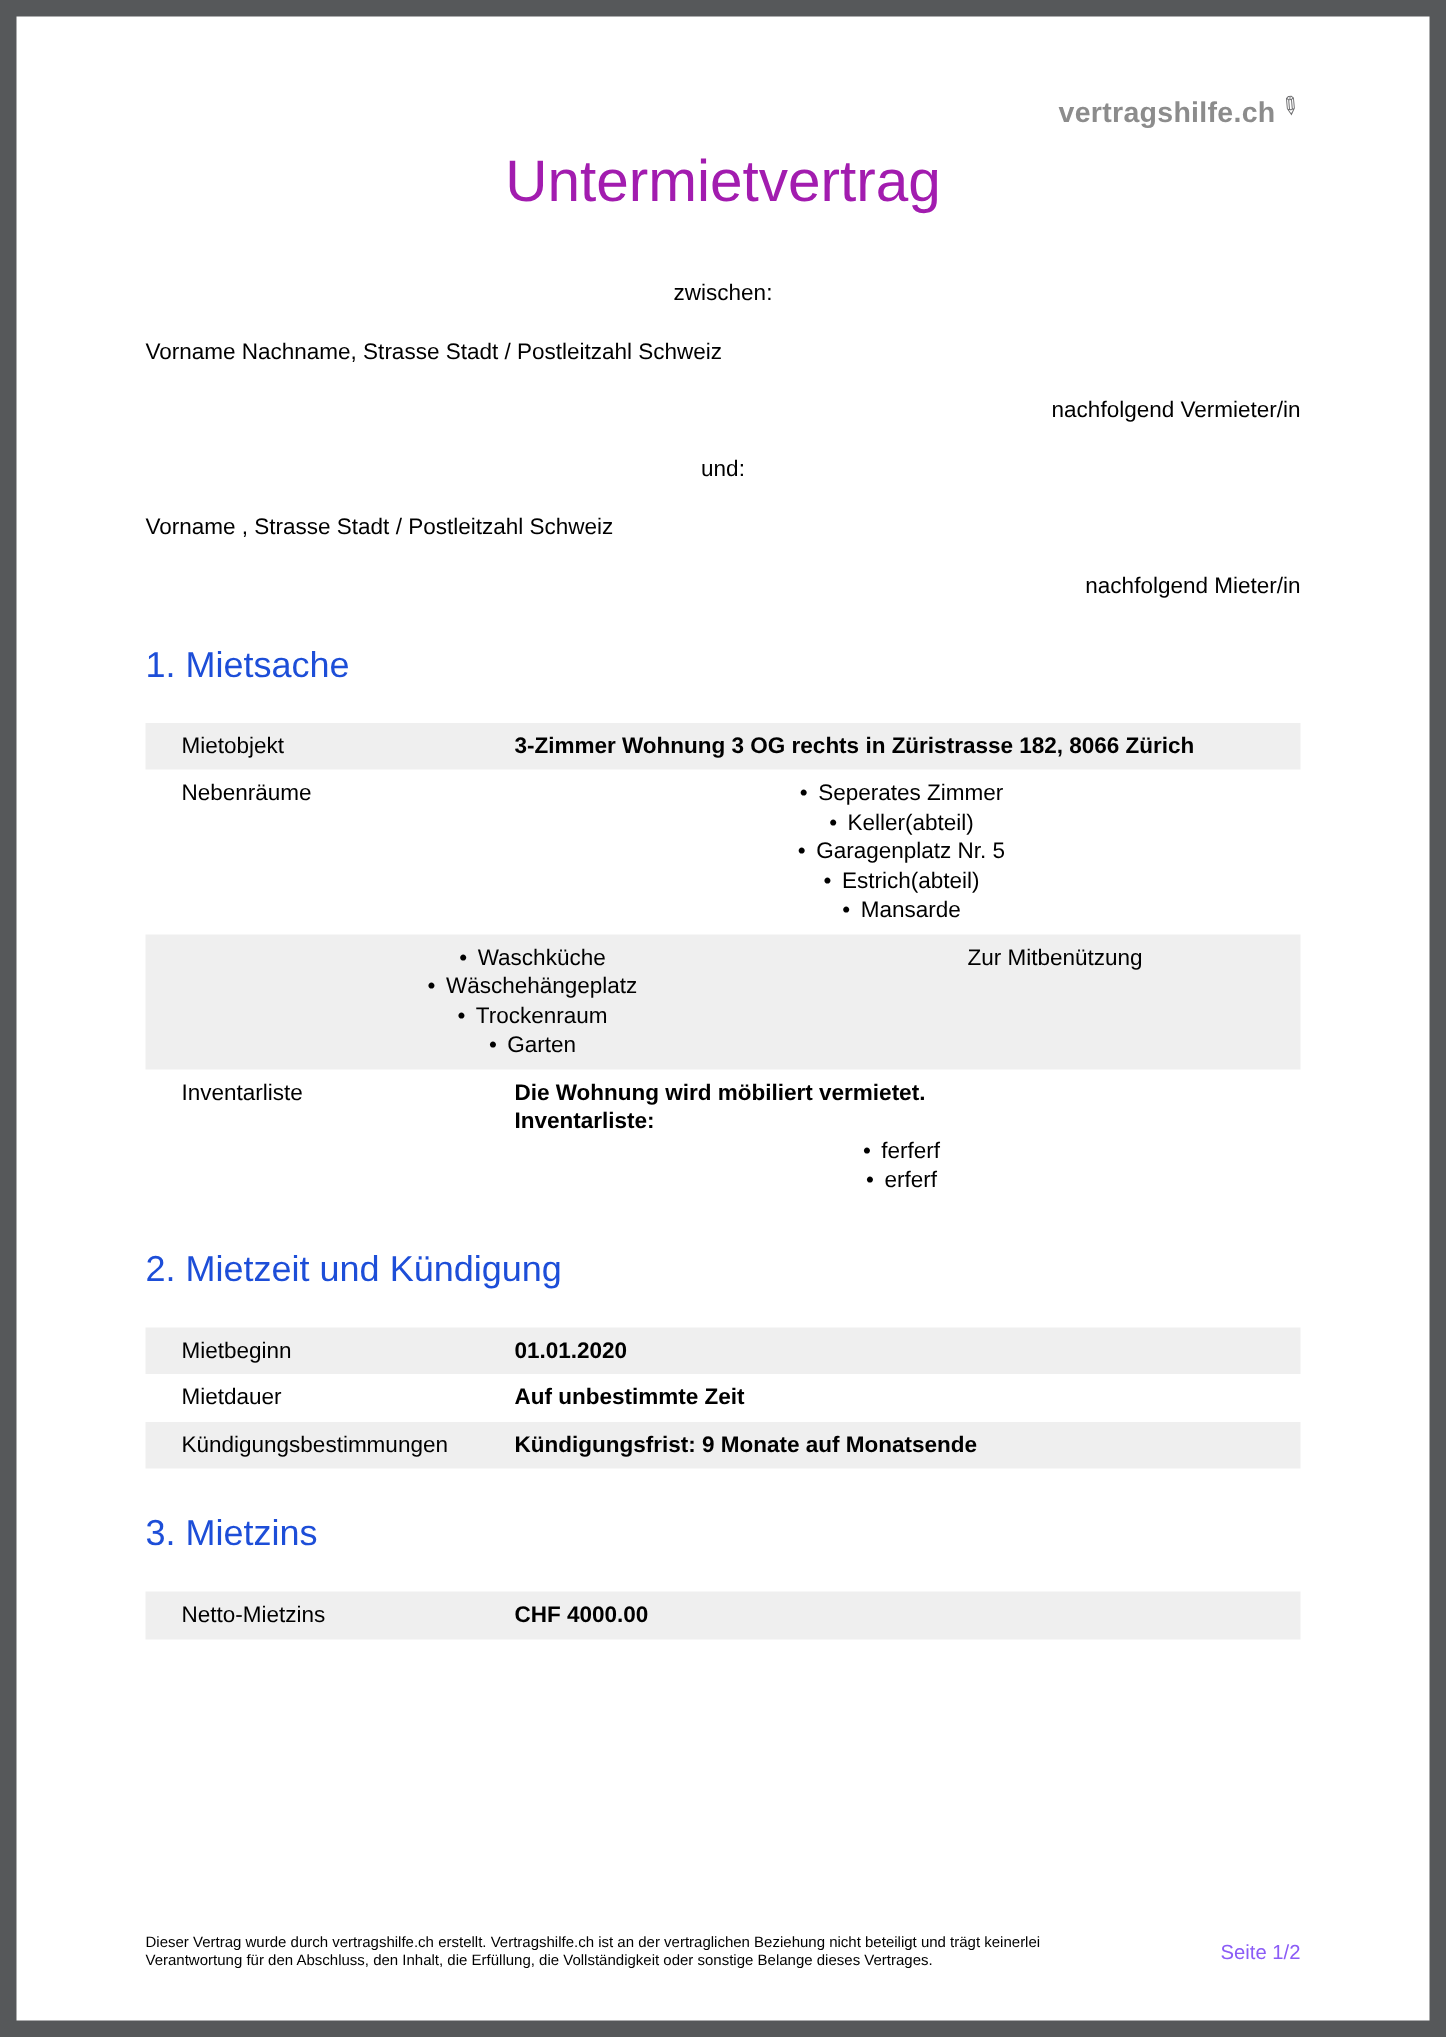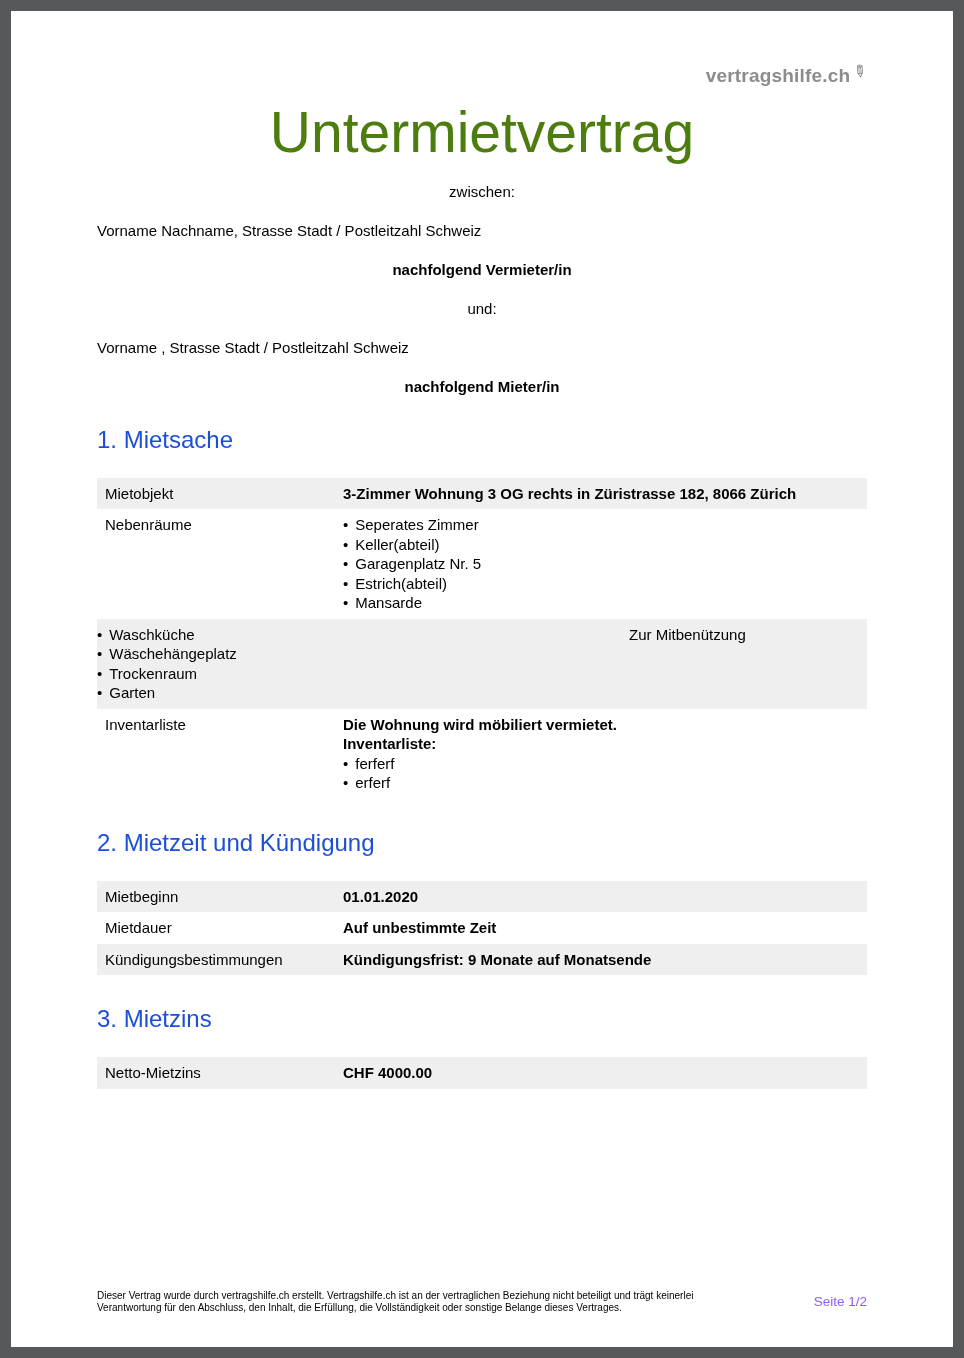--- a/index.html
+++ b/index.html
@@ -38,47 +38,47 @@
     transform:rotate(40deg);
     font-size:16px;
     position:relative;
     top:-5px;
     color:#6e6e70;
     font-weight:normal;
   }
 
   .doc-title{
     text-align:center;
-    font-size:57px;
+    font-size:39px;
     font-weight:400;
     margin-top:14px;
     line-height:1.1;
-    color:#4d7c0f;
-  }
-
-  .intro{ margin-top:18px; font-size:15px; line-height:19px; }
+    color:#a21caf;
+  }
+
+  .intro{ margin-top:42px; font-size:15px; line-height:19px; }
   .intro > div{ margin-bottom:20px; }
   .intro .center{ text-align:center; }
-  .intro .right{ text-align:center;font-weight:bold; }
+  .intro .right{ text-align:right; }
 
   .section-heading{
     font-size:24px;
     font-weight:400;
     margin:30px 0 24px 0;
     color:#1d4ed8;
   }
   .info-table{ width:100%; }
   .row{ display:flex; }
   .row.shaded{ background:var(--row-stripe); }
   .cell{ font-size:15px; line-height:19.5px; padding-top:6px; padding-bottom:6px; }
-  .cell.label{ flex:0 0 246px; width:246px; padding-left:8px; padding-right:10px; }
+  .cell.label{ flex:0 0 246px; width:246px; padding-left:24px; padding-right:10px; }
   .cell.value{ flex:1; padding-right:8px; }
   .cell.value .line{ margin:0;font-weight:bold; }
   ul.bullets{ margin:0; padding:0; list-style:none; }
-  ul.bullets li{ line-height:19.5px; }
+  ul.bullets li{ line-height:19.5px;text-align:center; }
   ul.bullets li::before{ content:"•"; margin-right:7px; }
 
   .footer{
     position:absolute;
     left:86px; right:86px; bottom:34px;
     display:flex;
     justify-content:space-between;
     align-items:center;
     gap:40px;
   }

